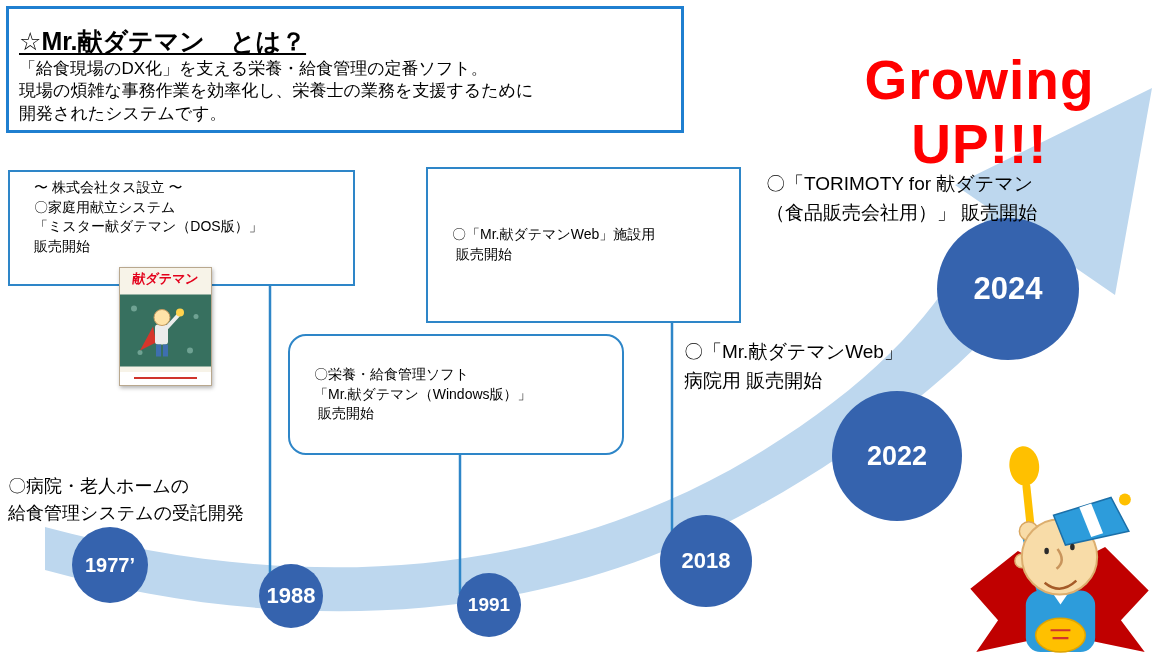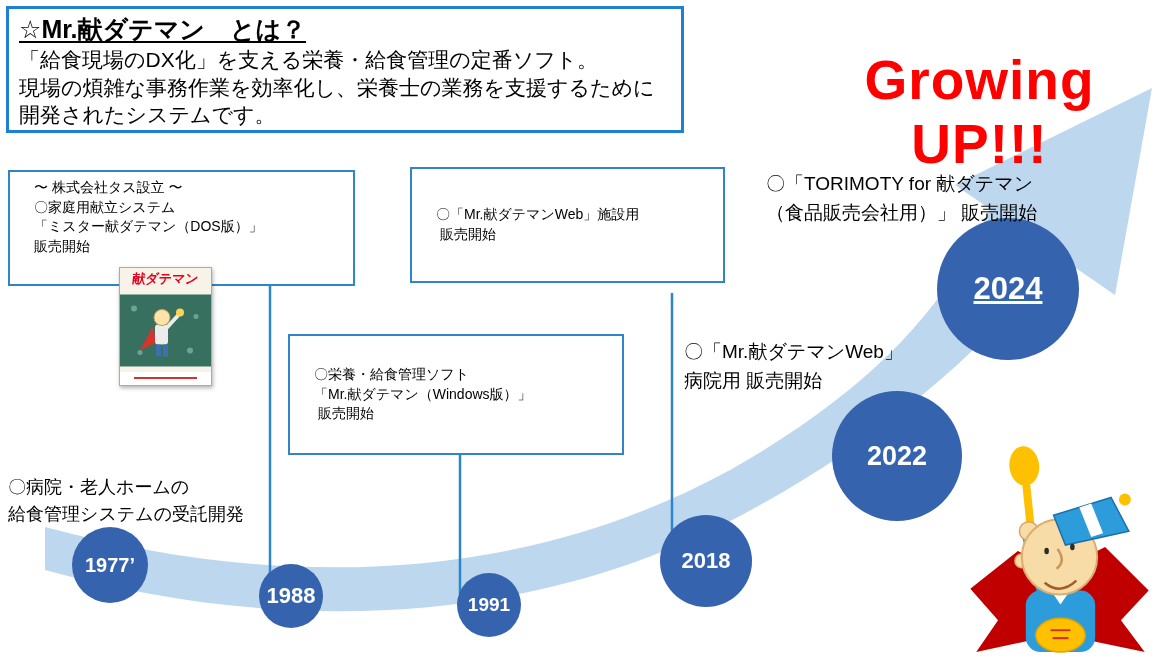--- a/index.html
+++ b/index.html
@@ -5,46 +5,46 @@
   * { margin:0; padding:0; box-sizing:border-box; }
   html,body { background:#fff; }
   body { font-family:"Liberation Sans","DejaVu Sans",sans-serif; color:#000; }
   .slide { position:relative; width:1169px; height:658px; background:#fff; overflow:hidden; }
 
   .arrow-layer { position:absolute; left:0; top:0; width:1169px; height:658px; z-index:1; }
 
   .multiline { white-space:pre-wrap; }
 
   .intro-box { position:absolute; left:6px; top:6px; width:678px; height:127px;
-               border:3px solid #1F7FD0; background:#fff; padding:4px 10px; z-index:3; }
+               border:3px solid #1F7FD0; background:#fff; padding:16px 10px; z-index:3; }
   .intro-title { font-size:25px; font-weight:bold; text-decoration:underline; text-underline-offset:3px; }
-  .intro-body  { font-size:21px; line-height:1.32; }
+  .intro-body  { font-size:17px; line-height:1.32; }
 
   .headline { position:absolute; left:790px; top:48px; z-index:3;
               font-size:55px; font-weight:bold; color:#FF0000; letter-spacing:1px;text-align:center; }
 
   .box { position:absolute; border:2.5px solid #2E86C8; background:#fff; z-index:3;
          font-size:14px; line-height:1.4; padding:6px 24px; }
   .box-founding { left:8px;   top:170px; width:347px; height:116px; }
-  .box-windows  { left:288px; top:334px; width:336px; height:121px; display:flex; align-items:center; }
-  .box-web      { left:410px; top:167px; width:315px; height:116px; display:flex; align-items:center; }
+  .box-windows  { left:288px; top:334px; width:336px; height:121px; display:flex; align-items:center;border-radius:18px; }
+  .box-web      { left:426px; top:167px; width:315px; height:156px; display:flex; align-items:center; }
 
   .note { position:absolute; z-index:3; font-size:19px; line-height:1.5; }
   .note-hospital { left:684px; top:338px; }
   .note-torimoty { left:766px; top:170px; }
-  .note-contract { left:8px;   top:474px; font-size:18px; }
+  .note-contract { left:8px;   top:474px; font-size:18px;font-family:Liberation Mono, monospace; }
 
   .circle { position:absolute; border-radius:50%; background:#3563AE; color:#fff;
             font-weight:bold; display:flex; align-items:center; justify-content:center; z-index:2; }
   .c1980 { left:72px;  top:527px; width:76px;  height:76px;  font-size:20px; }
   .c1988 { left:259px; top:564px; width:64px;  height:64px;  font-size:22px; }
   .c1998 { left:457px; top:573px; width:64px;  height:64px;  font-size:19px; }
   .c2018 { left:660px; top:515px; width:92px;  height:92px;  font-size:22px; }
   .c2022 { left:832px; top:391px; width:130px; height:130px; font-size:27px; }
-  .c2024 { left:937px; top:218px; width:142px; height:142px; font-size:31px;text-decoration:underline; }
+  .c2024 { left:937px; top:218px; width:142px; height:142px; font-size:31px; }
 
   .product { position:absolute; left:119px; top:267px; width:93px; height:119px; z-index:5;
              border:1px solid #b9a88e; background:#f7f3e8; box-shadow:1px 2px 4px rgba(0,0,0,.3);
              display:flex; flex-direction:column; }
   .product-brand { font-size:13px; font-weight:bold; color:#E3001B; text-align:center;
                    padding:2px 0 1px; transform:skewX(-6deg); }
   .product-art { display:block; width:100%; flex:1; }
   .product-footer { height:13px; position:relative; background:#fff; }
   .product-footer::before { content:""; position:absolute; left:14px; right:14px; top:5px;
                             height:2px; background:#D0342C; }

